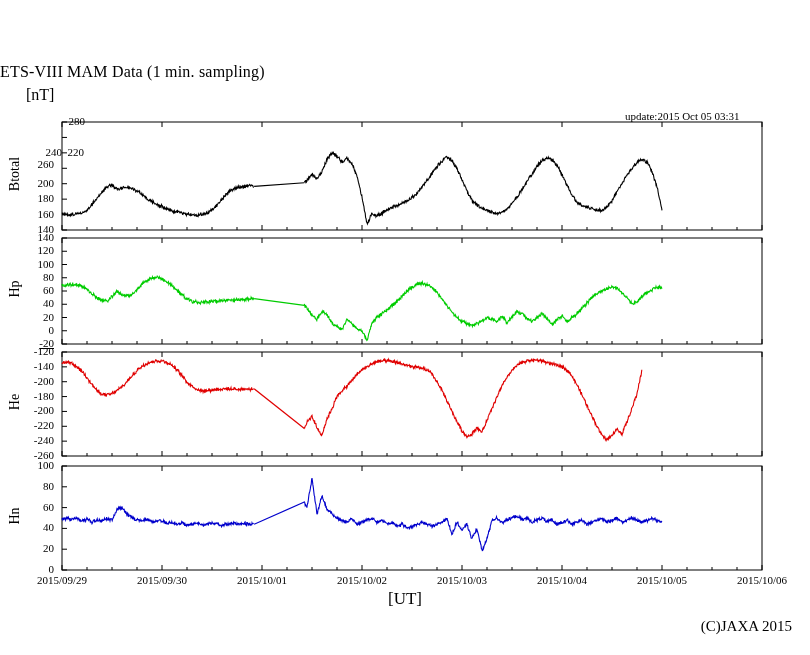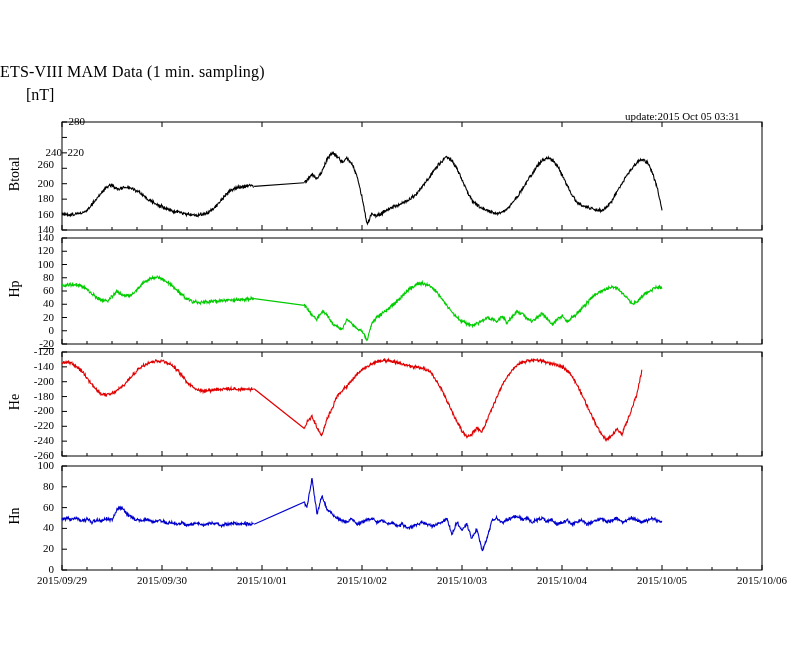--- a/index.html
+++ b/index.html
@@ -252,20 +252,22 @@
         <line x1="712" x2="712" y1="570" y2="567" stroke="#000000"></line>
         <line x1="737" x2="737" y1="570" y2="567" stroke="#000000"></line>
         <line x1="762" x2="762" y1="570" y2="565" stroke="#000000"></line>
         <line x1="762" x2="762" y1="466" y2="471" stroke="#000000"></line>
         <line x1="254.13724088634743" y1="524.24" x2="304.3159399571123" y2="502.01715511079345" stroke="#0000cc" stroke-width="1.2"></line>
         <polyline points="62.0,519.6 62.4,517.8 62.9,520.1 63.3,519.4 63.7,517.6 64.1,519.2 64.6,518.9 65.0,517.3 65.4,520.0 65.9,518.7 66.3,518.0 66.7,517.3 67.1,518.9 67.6,517.5 68.0,518.1 68.4,517.2 68.9,518.9 69.3,518.7 69.7,519.9 70.1,518.2 70.6,520.6 71.0,520.4 71.4,520.1 71.9,518.4 72.3,518.4 72.7,518.9 73.2,518.8 73.6,519.3 74.0,518.2 74.4,517.6 74.9,518.8 75.3,519.1 75.7,518.6 76.2,516.7 76.6,518.6 77.0,518.6 77.4,518.1 77.9,519.7 78.3,518.2 78.7,518.1 79.2,519.3 79.6,521.4 80.0,519.1 80.4,521.2 80.9,520.5 81.3,521.3 81.7,521.3 82.2,521.0 82.6,519.8 83.0,521.2 83.4,519.0 83.9,522.2 84.3,520.0 84.7,519.0 85.2,520.3 85.6,521.4 86.0,520.0 86.4,519.3 86.9,517.6 87.3,518.2 87.7,519.5 88.2,519.4 88.6,520.4 89.0,519.5 89.4,519.0 89.9,520.1 90.3,521.9 90.7,521.2 91.2,522.1 91.6,522.3 92.0,523.8 92.5,522.8 92.9,521.4 93.3,520.5 93.7,520.0 94.2,519.8 94.6,522.4 95.0,520.7 95.5,521.6 95.9,521.6 96.3,521.1 96.7,520.0 97.2,518.7 97.6,520.7 98.0,521.2 98.5,520.9 98.9,520.7 99.3,519.1 99.7,519.9 100.2,521.8 100.6,521.7 101.0,519.8 101.5,521.5 101.9,520.3 102.3,520.9 102.7,519.7 103.2,520.5 103.6,520.5 104.0,519.8 104.5,518.2 104.9,519.5 105.3,519.1 105.7,519.1 106.2,520.1 106.6,517.0 107.0,519.4 107.5,520.0 107.9,519.5 108.3,518.2 108.7,519.7 109.2,518.7 109.6,519.6 110.0,521.0 110.5,518.9 110.9,518.6 111.3,518.8 111.7,519.0 112.2,520.6 112.6,519.3 113.0,517.9 113.5,517.8 113.9,515.2 114.3,515.6 114.8,515.1 115.2,512.9 115.6,512.8 116.0,512.7 116.5,510.7 116.9,508.9 117.3,509.7 117.8,508.7 118.2,509.3 118.6,507.3 119.0,508.3 119.5,507.2 119.9,508.5 120.3,507.3 120.8,509.3 121.2,508.1 121.6,508.7 122.0,506.3 122.5,508.9 122.9,508.8 123.3,509.3 123.8,509.6 124.2,509.4 124.6,512.5 125.0,510.8 125.5,512.7 125.9,511.9 126.3,512.8 126.8,514.9 127.2,513.6 127.6,513.0 128.0,516.1 128.5,516.4 128.9,514.7 129.3,515.8 129.8,516.0 130.2,516.1 130.6,515.0 131.0,517.6 131.5,516.4 131.9,517.5 132.3,518.3 132.8,517.0 133.2,519.1 133.6,517.7 134.1,519.1 134.5,517.7 134.9,520.3 135.3,520.4 135.8,520.4 136.2,520.6 136.6,519.5 137.1,519.3 137.5,518.7 137.9,519.7 138.3,519.5 138.8,519.7 139.2,521.4 139.6,520.3 140.1,519.4 140.5,521.0 140.9,521.0 141.3,520.2 141.8,521.2 142.2,520.9 142.6,520.7 143.1,520.5 143.5,520.8 143.9,519.5 144.3,520.7 144.8,518.7 145.2,519.8 145.6,518.7 146.1,520.2 146.5,519.5 146.9,520.1 147.3,519.1 147.8,520.0 148.2,518.7 148.6,521.2 149.1,519.8 149.5,520.8 149.9,520.4 150.3,520.8 150.8,520.1 151.2,521.4 151.6,521.0 152.1,522.7 152.5,521.4 152.9,520.7 153.4,523.1 153.8,520.8 154.2,522.5 154.6,522.2 155.1,521.4 155.5,521.8 155.9,520.3 156.4,521.3 156.8,521.0 157.2,520.7 157.6,521.7 158.1,520.7 158.5,520.7 158.9,520.4 159.4,519.8 159.8,520.0 160.2,520.0 160.6,519.9 161.1,522.0 161.5,521.2 161.9,521.4 162.4,521.9 162.8,521.6 163.2,521.2 163.6,520.2 164.1,523.5 164.5,521.0 164.9,521.4 165.4,523.8 165.8,521.5 166.2,524.1 166.6,522.7 167.1,523.9 167.5,523.9 167.9,523.5 168.4,524.0 168.8,522.4 169.2,522.8 169.6,521.6 170.1,522.7 170.5,523.2 170.9,522.9 171.4,523.3 171.8,521.5 172.2,522.8 172.7,523.5 173.1,523.6 173.5,523.6 173.9,523.0 174.4,524.1 174.8,521.5 175.2,524.2 175.7,524.2 176.1,523.6 176.5,523.4 176.9,525.1 177.4,524.8 177.8,524.2 178.2,523.9 178.7,523.3 179.1,523.5 179.5,524.4 179.9,523.4 180.4,524.5 180.8,524.2 181.2,523.7 181.7,521.7 182.1,522.6 182.5,522.0 182.9,522.2 183.4,524.5 183.8,522.9 184.2,523.1 184.7,525.8 185.1,524.1 185.5,525.3 185.9,525.0 186.4,526.0 186.8,524.8 187.2,525.4 187.7,524.4 188.1,524.4 188.5,525.5 188.9,524.6 189.4,525.1 189.8,524.6 190.2,523.7 190.7,524.7 191.1,523.8 191.5,523.3 191.9,525.3 192.4,525.1 192.8,524.1 193.2,524.8 193.7,522.5 194.1,524.0 194.5,523.6 195.0,522.4 195.4,523.1 195.8,523.7 196.2,523.4 196.7,523.1 197.1,522.8 197.5,523.7 198.0,523.1 198.4,524.4 198.8,522.5 199.2,523.1 199.7,523.9 200.1,524.2 200.5,524.5 201.0,524.9 201.4,524.1 201.8,524.0 202.2,524.9 202.7,524.6 203.1,525.3 203.5,526.7 204.0,524.2 204.4,525.2 204.8,525.0 205.2,525.2 205.7,524.2 206.1,524.7 206.5,523.7 207.0,524.0 207.4,523.5 207.8,523.2 208.2,525.5 208.7,523.6 209.1,522.4 209.5,523.3 210.0,523.1 210.4,522.9 210.8,524.7 211.2,522.5 211.7,524.3 212.1,522.1 212.5,523.0 213.0,523.2 213.4,523.3 213.8,524.1 214.3,523.4 214.7,524.4 215.1,523.5 215.5,523.8 216.0,522.9 216.4,523.4 216.8,522.9 217.3,522.8 217.7,523.6 218.1,524.2 218.5,523.4 219.0,525.4 219.4,525.1 219.8,525.7 220.3,525.3 220.7,525.3 221.1,525.1 221.5,526.9 222.0,526.1 222.4,525.3 222.8,524.6 223.3,526.2 223.7,524.1 224.1,525.8 224.5,524.7 225.0,523.0 225.4,523.7 225.8,523.3 226.3,525.7 226.7,524.3 227.1,525.4 227.5,524.7 228.0,523.1 228.4,524.8 228.8,525.3 229.3,523.5 229.7,524.1 230.1,524.0 230.5,523.3 231.0,524.7 231.4,522.4 231.8,522.7 232.3,523.7 232.7,523.5 233.1,524.2 233.6,522.3 234.0,523.5 234.4,522.4 234.8,522.4 235.3,522.5 235.7,524.2 236.1,524.4 236.6,524.8 237.0,522.8 237.4,523.7 237.8,524.5 238.3,523.6 238.7,523.4 239.1,524.9 239.6,524.0 240.0,523.7 240.4,523.5 240.8,524.3 241.3,523.0 241.7,524.4 242.1,523.4 242.6,523.6 243.0,523.4 243.4,523.7 243.8,524.4 244.3,524.3 244.7,522.3 245.1,521.9 245.6,524.7 246.0,525.0 246.4,525.6 246.8,522.6 247.3,522.6 247.7,523.5 248.1,524.9 248.6,523.8 249.0,524.7 249.4,523.6 249.8,523.2 250.3,525.1 250.7,524.6 251.1,525.0 251.6,525.0 252.0,522.8 252.4,523.9 252.9,523.8 253.3,523.5 253.7,523.7" fill="none" stroke="#0000cc" stroke-width="1.1"></polyline>
         <polyline points="304.3,501.5 304.7,502.4 305.2,505.6 305.6,504.8 306.0,505.7 306.5,506.0 306.9,507.7 307.3,504.5 307.7,503.5 308.2,501.2 308.6,497.6 309.0,494.3 309.5,492.2 309.9,491.2 310.3,488.9 310.7,486.2 311.2,484.5 311.6,479.6 312.0,478.2 312.5,481.5 312.9,484.9 313.3,487.4 313.8,491.8 314.2,495.4 314.6,496.2 315.0,500.8 315.5,503.4 315.9,504.5 316.3,508.7 316.8,513.1 317.2,512.4 317.6,513.2 318.0,509.8 318.5,508.0 318.9,508.4 319.3,506.0 319.8,503.3 320.2,502.4 320.6,499.3 321.0,499.4 321.5,497.8 321.9,496.2 322.3,495.8 322.8,498.6 323.2,499.5 323.6,500.9 324.0,501.8 324.5,501.8 324.9,504.5 325.3,503.5 325.8,507.0 326.2,506.7 326.6,508.9 327.0,509.9 327.5,509.4 327.9,510.2 328.3,511.3 328.8,510.6 329.2,511.2 329.6,511.4 330.0,510.8 330.5,512.1 330.9,513.5 331.3,511.4 331.8,513.0 332.2,514.1 332.6,515.0 333.1,515.4 333.5,516.3 333.9,514.9 334.3,516.3 334.8,516.3 335.2,516.6 335.6,517.7 336.1,518.2 336.5,518.0 336.9,517.2 337.3,519.2 337.8,516.6 338.2,518.6 338.6,520.0 339.1,518.3 339.5,519.1 339.9,520.9 340.3,518.7 340.8,519.4 341.2,521.0 341.6,519.9 342.1,519.8 342.5,520.5 342.9,521.7 343.3,520.1 343.8,520.8 344.2,521.9 344.6,520.3 345.1,522.2 345.5,521.3 345.9,523.4 346.3,521.2 346.8,521.9 347.2,522.2 347.6,521.6 348.1,522.0 348.5,521.7 348.9,521.6 349.3,519.6 349.8,519.7 350.2,519.8 350.6,518.3 351.1,518.5 351.5,519.0 351.9,518.7 352.4,519.5 352.8,520.6 353.2,521.2 353.6,519.9 354.1,520.2 354.5,521.0 354.9,521.9 355.4,523.0 355.8,522.8 356.2,523.0 356.6,524.3 357.1,523.3 357.5,525.0 357.9,524.7 358.4,523.5 358.8,522.5 359.2,524.4 359.6,524.8 360.1,521.7 360.5,522.0 360.9,523.4 361.4,522.0 361.8,521.2 362.2,521.7 362.6,521.2 363.1,522.9 363.5,522.5 363.9,519.7 364.4,521.7 364.8,520.8 365.2,521.1 365.6,520.0 366.1,519.0 366.5,520.9 366.9,521.0 367.4,519.0 367.8,519.6 368.2,519.5 368.6,518.0 369.1,520.4 369.5,519.2 369.9,519.6 370.4,519.8 370.8,519.5 371.2,518.6 371.6,519.1 372.1,518.2 372.5,519.5 372.9,519.4 373.4,518.4 373.8,518.2 374.2,519.5 374.7,520.1 375.1,520.5 375.5,521.4 375.9,521.8 376.4,521.6 376.8,523.5 377.2,522.4 377.7,520.3 378.1,522.8 378.5,522.4 378.9,521.3 379.4,521.0 379.8,521.7 380.2,520.5 380.7,521.1 381.1,520.3 381.5,519.8 381.9,520.3 382.4,520.8 382.8,520.2 383.2,522.3 383.7,522.0 384.1,520.8 384.5,521.6 384.9,522.2 385.4,521.9 385.8,522.6 386.2,523.0 386.7,523.0 387.1,523.3 387.5,524.0 387.9,524.6 388.4,522.8 388.8,522.8 389.2,524.0 389.7,523.9 390.1,523.4 390.5,523.9 390.9,523.3 391.4,523.5 391.8,522.2 392.2,523.1 392.7,522.2 393.1,524.5 393.5,522.1 394.0,523.6 394.4,524.0 394.8,523.8 395.2,525.2 395.7,525.9 396.1,524.9 396.5,526.2 397.0,525.0 397.4,525.6 397.8,526.6 398.2,525.6 398.7,525.4 399.1,525.2 399.5,525.8 400.0,524.8 400.4,526.8 400.8,524.6 401.2,524.3 401.7,522.8 402.1,523.8 402.5,523.1 403.0,524.5 403.4,525.7 403.8,527.1 404.2,525.8 404.7,525.2 405.1,526.2 405.5,525.7 406.0,527.6 406.4,527.4 406.8,527.8 407.2,528.4 407.7,527.5 408.1,527.7 408.5,527.4 409.0,527.1 409.4,529.4 409.8,528.0 410.2,526.7 410.7,525.9 411.1,527.0 411.5,527.8 412.0,525.5 412.4,526.0 412.8,527.6 413.3,526.3 413.7,525.1 414.1,524.7 414.5,525.8 415.0,524.4 415.4,524.5 415.8,524.5 416.3,525.9 416.7,524.5 417.1,524.1 417.5,523.4 418.0,524.4 418.4,524.5 418.8,524.1 419.3,523.8 419.7,524.6 420.1,523.0 420.5,522.7 421.0,521.8 421.4,522.6 421.8,520.7 422.3,522.8 422.7,522.8 423.1,522.4 423.5,523.8 424.0,524.2 424.4,522.7 424.8,522.4 425.3,524.3 425.7,522.7 426.1,524.9 426.5,523.5 427.0,524.1 427.4,524.5 427.8,525.7 428.3,524.1 428.7,524.0 429.1,524.2 429.5,524.8 430.0,524.1 430.4,526.0 430.8,525.8 431.3,525.9 431.7,525.2 432.1,527.6 432.6,526.6 433.0,524.6 433.4,526.3 433.8,524.2 434.3,527.2 434.7,525.8 435.1,525.4 435.6,525.0 436.0,523.8 436.4,524.7 436.8,525.3 437.3,524.9 437.7,523.0 438.1,522.6 438.6,523.4 439.0,523.1 439.4,523.3 439.8,522.8 440.3,522.8 440.7,523.6 441.1,522.3 441.6,521.9 442.0,521.7 442.4,523.2 442.8,521.4 443.3,521.2 443.7,520.1 444.1,521.9 444.6,519.9 445.0,520.8 445.4,520.2 445.8,518.5 446.3,518.6 446.7,519.3 447.1,518.1 447.6,520.9 448.0,521.0 448.4,523.7 448.8,525.3 449.3,526.2 449.7,525.9 450.1,529.6 450.6,530.2 451.0,531.4 451.4,532.6 451.8,534.7 452.3,534.2 452.7,533.6 453.1,529.9 453.6,531.6 454.0,529.8 454.4,529.4 454.9,528.6 455.3,525.2 455.7,523.6 456.1,524.9 456.6,523.2 457.0,522.7 457.4,523.1 457.9,521.6 458.3,524.8 458.7,526.2 459.1,526.2 459.6,526.3 460.0,527.6 460.4,528.5 460.9,528.1 461.3,529.7 461.7,529.6 462.1,530.4 462.6,530.0 463.0,528.1 463.4,528.2 463.9,527.6 464.3,527.1 464.7,526.4 465.1,525.1 465.6,526.7 466.0,525.7 466.4,523.6 466.9,523.4 467.3,525.5 467.7,525.5 468.1,529.2 468.6,530.2 469.0,530.0 469.4,531.2 469.9,531.7 470.3,534.6 470.7,535.5 471.1,538.0 471.6,538.2 472.0,538.2 472.4,537.4 472.9,535.3 473.3,535.7 473.7,535.2 474.2,533.3 474.6,533.4 475.0,533.0 475.4,533.0 475.9,529.9 476.3,530.9 476.7,528.7 477.2,530.8 477.6,531.8 478.0,533.2 478.4,534.5 478.9,537.0 479.3,539.2 479.7,541.6 480.2,541.4 480.6,544.0 481.0,545.0 481.4,548.8 481.9,549.2 482.3,550.7 482.7,550.6 483.2,547.6 483.6,548.4 484.0,546.3 484.4,545.0 484.9,544.4 485.3,541.9 485.7,542.6 486.2,541.5 486.6,539.9 487.0,537.4 487.4,537.6 487.9,534.8 488.3,534.1 488.7,531.0 489.2,531.2 489.6,529.1 490.0,529.3 490.4,525.5 490.9,524.1 491.3,521.9 491.7,521.2 492.2,520.1 492.6,519.2 493.0,520.3 493.5,520.2 493.9,519.6 494.3,519.7 494.7,520.0 495.2,519.5 495.6,518.9 496.0,518.3 496.5,516.6 496.9,518.3 497.3,518.4 497.7,519.9 498.2,519.6 498.6,520.1 499.0,520.3 499.5,519.9 499.9,520.6 500.3,522.2 500.7,521.9 501.2,521.5 501.6,521.4 502.0,521.9 502.5,522.8 502.9,522.2 503.3,523.4 503.7,522.2 504.2,521.2 504.6,520.6 505.0,521.7 505.5,520.7 505.9,519.3 506.3,520.2 506.7,519.1 507.2,521.3 507.6,519.4 508.0,519.9 508.5,520.3 508.9,518.6 509.3,517.2 509.7,519.2 510.2,518.9 510.6,519.6 511.0,517.7 511.5,518.2 511.9,518.0 512.3,517.0 512.8,517.5 513.2,516.9 513.6,516.1 514.0,517.0 514.5,515.5 514.9,518.3 515.3,515.2 515.8,517.8 516.2,516.5 516.6,516.3 517.0,516.2 517.5,517.1 517.9,517.6 518.3,517.6 518.8,517.2 519.2,516.1 519.6,517.8 520.0,518.4 520.5,517.1 520.9,519.9 521.3,519.6 521.8,518.2 522.2,520.3 522.6,518.2 523.0,520.6 523.5,520.4 523.9,519.3 524.3,518.6 524.8,518.4 525.2,518.4 525.6,518.0 526.0,519.4 526.5,517.5 526.9,518.7 527.3,517.3 527.8,518.8 528.2,517.9 528.6,519.5 529.0,519.1 529.5,520.5 529.9,521.7 530.3,520.3 530.8,519.9 531.2,521.9 531.6,522.7 532.1,523.1 532.5,523.2 532.9,522.8 533.3,521.5 533.8,521.9 534.2,522.2 534.6,519.3 535.1,520.5 535.5,520.6 535.9,520.8 536.3,519.2 536.8,520.7 537.2,521.6 537.6,518.9 538.1,518.5 538.5,519.2 538.9,518.7 539.3,517.8 539.8,520.1 540.2,519.8 540.6,519.3 541.1,519.8 541.5,519.3 541.9,517.4 542.3,518.3 542.8,517.7 543.2,517.8 543.6,518.5 544.1,518.7 544.5,520.8 544.9,519.4 545.3,520.9 545.8,522.1 546.2,522.1 546.6,521.1 547.1,521.8 547.5,520.3 547.9,521.2 548.3,522.0 548.8,519.7 549.2,520.9 549.6,520.6 550.1,519.7 550.5,520.5 550.9,519.5 551.3,520.5 551.8,518.7 552.2,518.9 552.6,521.1 553.1,521.3 553.5,521.8 553.9,521.6 554.4,523.0 554.8,522.4 555.2,521.9 555.6,524.1 556.1,523.8 556.5,523.2 556.9,525.9 557.4,523.5 557.8,524.6 558.2,524.8 558.6,523.1 559.1,523.6 559.5,522.2 559.9,524.3 560.4,522.5 560.8,523.9 561.2,521.3 561.6,523.9 562.1,522.5 562.5,522.7 562.9,523.3 563.4,522.9 563.8,521.4 564.2,521.6 564.6,520.2 565.1,522.6 565.5,522.0 565.9,521.1 566.4,520.3 566.8,520.0 567.2,519.1 567.6,519.0 568.1,521.3 568.5,521.9 568.9,522.9 569.4,521.3 569.8,521.7 570.2,523.1 570.6,524.0 571.1,524.2 571.5,523.3 571.9,523.3 572.4,525.4 572.8,524.6 573.2,522.3 573.7,522.4 574.1,524.9 574.5,524.1 574.9,521.6 575.4,522.0 575.8,522.2 576.2,521.8 576.7,522.3 577.1,521.9 577.5,522.3 577.9,522.8 578.4,521.7 578.8,520.6 579.2,522.3 579.7,519.9 580.1,520.4 580.5,520.9 580.9,520.9 581.4,519.0 581.8,520.1 582.2,520.9 582.7,521.0 583.1,522.0 583.5,521.1 583.9,520.6 584.4,521.4 584.8,523.2 585.2,522.2 585.7,522.4 586.1,523.7 586.5,524.1 586.9,526.0 587.4,523.6 587.8,523.6 588.2,522.5 588.7,524.6 589.1,523.3 589.5,522.6 589.9,523.5 590.4,522.1 590.8,524.0 591.2,522.8 591.7,521.4 592.1,523.2 592.5,522.7 593.0,521.5 593.4,521.3 593.8,521.1 594.2,521.0 594.7,520.2 595.1,520.5 595.5,521.0 596.0,520.1 596.4,521.0 596.8,521.1 597.2,520.4 597.7,519.9 598.1,517.9 598.5,520.4 599.0,519.7 599.4,520.0 599.8,518.5 600.2,519.1 600.7,518.3 601.1,518.9 601.5,518.5 602.0,518.8 602.4,518.4 602.8,520.2 603.2,519.3 603.7,520.8 604.1,519.0 604.5,520.0 605.0,520.3 605.4,521.4 605.8,520.4 606.2,521.4 606.7,523.0 607.1,520.8 607.5,522.1 608.0,519.8 608.4,521.7 608.8,519.7 609.2,522.3 609.7,522.0 610.1,521.1 610.5,521.9 611.0,519.0 611.4,521.0 611.8,521.0 612.3,521.6 612.7,519.1 613.1,520.7 613.5,520.2 614.0,519.5 614.4,518.6 614.8,519.3 615.3,517.2 615.7,518.9 616.1,517.8 616.5,519.0 617.0,517.5 617.4,517.7 617.8,520.1 618.3,519.1 618.7,519.6 619.1,520.2 619.5,519.6 620.0,520.7 620.4,520.7 620.8,520.8 621.3,520.6 621.7,521.7 622.1,521.8 622.5,523.1 623.0,521.4 623.4,521.6 623.8,522.6 624.3,521.3 624.7,521.1 625.1,521.4 625.5,520.2 626.0,521.5 626.4,521.8 626.8,520.0 627.3,519.6 627.7,519.4 628.1,519.7 628.5,519.6 629.0,518.0 629.4,519.3 629.8,518.3 630.3,518.2 630.7,519.5 631.1,517.1 631.5,516.7 632.0,518.6 632.4,518.0 632.8,519.4 633.3,518.7 633.7,517.9 634.1,520.6 634.6,518.3 635.0,517.7 635.4,518.8 635.8,520.5 636.3,519.8 636.7,520.3 637.1,519.4 637.6,522.0 638.0,520.0 638.4,521.9 638.8,519.9 639.3,520.8 639.7,519.7 640.1,522.9 640.6,520.6 641.0,522.3 641.4,521.0 641.8,523.4 642.3,521.8 642.7,521.3 643.1,522.2 643.6,521.0 644.0,521.7 644.4,519.6 644.8,521.9 645.3,520.4 645.7,521.2 646.1,520.1 646.6,519.4 647.0,520.3 647.4,521.9 647.8,520.6 648.3,520.0 648.7,519.0 649.1,520.2 649.6,519.3 650.0,518.9 650.4,519.2 650.8,518.9 651.3,519.2 651.7,517.3 652.1,518.0 652.6,518.2 653.0,520.0 653.4,519.1 653.9,518.7 654.3,518.4 654.7,519.3 655.1,518.4 655.6,520.0 656.0,520.5 656.4,521.5 656.9,518.9 657.3,520.7 657.7,521.8 658.1,520.9 658.6,520.3 659.0,520.2 659.4,521.1 659.9,522.0 660.3,521.5 660.7,522.2 661.1,522.3 661.6,521.5 662.0,521.9" fill="none" stroke="#0000cc" stroke-width="1.1"></polyline>
       </svg>
     </div>
 
+  <div class="abs xaxis-title">[UT]</div>
+  <div class="abs credit">(C)JAXA 2015</div>
 
 <div class="abs ytick" style="left: 0px; width: 54px; top: 223px;">140</div>
     <div class="abs ytick" style="left: 0px; width: 54px; top: 207.571px;">160</div>
     <div class="abs ytick" style="left: 0px; width: 54px; top: 192.143px;">180</div>
     <div class="abs ytick" style="left: 0px; width: 54px; top: 176.714px;">200</div>
     <div class="abs ytick" style="left: 0px; width: 68px; top: 146px; margin-left: 16px;">220</div>
     <div class="abs ytick" style="left: 0px; width: 54px; top: 145.857px; padding-left: 8px;">240</div>
     <div class="abs ytick" style="left: 0px; width: 54px; top: 130.429px; margin-top: 28px;">260</div>
     <div class="abs ytick" style="left: 0px; width: 54px; top: 115px; padding-left: 31px;">280</div>
     <div class="abs panel-name" style="width: 80px; left: -25px; top: 166px; transform: rotate(-90deg);">Btotal</div>

